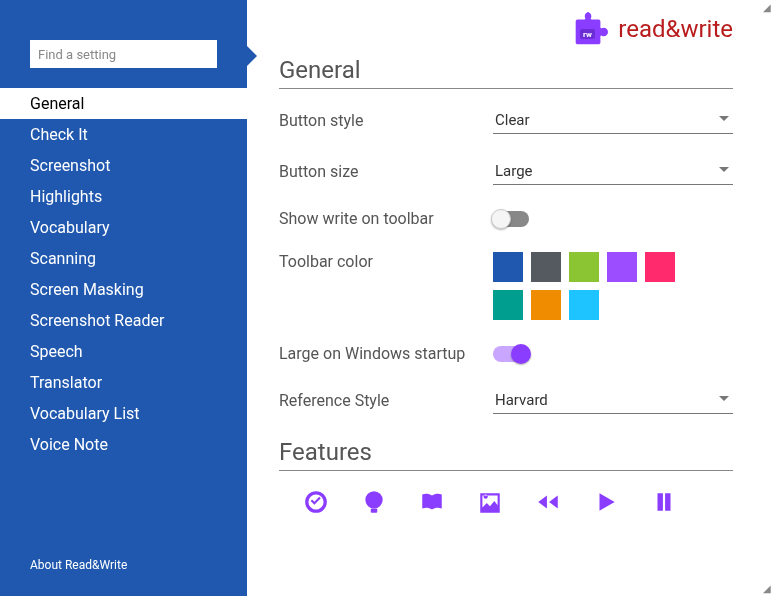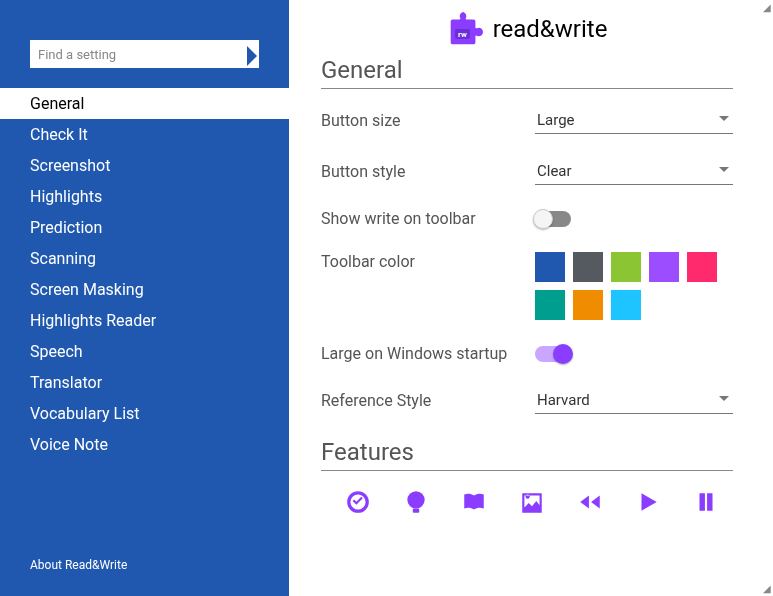--- a/index.html
+++ b/index.html
@@ -10,21 +10,21 @@
 }
 body {
   width: 773px;
   height: 596px;
   display: flex;
   background: #fff;
   overflow: hidden;
   position: relative;
 }
 .sidebar {
-  width: 289px;
+  width: 247px;
   background: #1f58ae;
   display: flex;
   flex-direction: column;
   position: relative;
 }
 .search-wrap {
   padding: 40px 30px 20px 30px;
   position: relative;
 }
 .search-input {
@@ -74,26 +74,26 @@
 }
 .main {
   flex: 1;
   padding: 12px 40px 0 32px;
   position: relative;
   overflow: hidden;
 }
 .brand {
   display: flex;
   align-items: center;
-  justify-content: center;
+  justify-content: flex-end;
   gap: 8px;
   margin-bottom: 10px;
 }
 .brand-text {
-  color: #000000;
+  color: #b91c1c;
   font-size: 24px;
   font-weight: 400;
 }
 .brand-icon {
   position: relative;
   width: 38px;
   height: 34px;
 }
 .section-title {
   font-size: 24px;
@@ -215,24 +215,24 @@
   <div class="search-wrap">
     <input class="search-input" type="text" placeholder="Find a setting" style="">
     <div class="search-arrow"></div>
   </div>
 
   <div class="nav">
     <div class="nav-item active">General</div>
     <div class="nav-item">Check It</div>
     <div class="nav-item">Screenshot</div>
     <div class="nav-item">Highlights</div>
-    <div class="nav-item">Prediction</div>
+    <div class="nav-item">Vocabulary</div>
     <div class="nav-item">Scanning</div>
     <div class="nav-item">Screen Masking</div>
-    <div class="nav-item">Highlights Reader</div>
+    <div class="nav-item">Screenshot Reader</div>
     <div class="nav-item">Speech</div>
     <div class="nav-item">Translator</div>
     <div class="nav-item">Vocabulary List</div>
     <div class="nav-item">Voice Note</div>
   </div>
 
   <div class="about">About Read&amp;Write</div>
 </div>
 
 <div class="main">
@@ -244,30 +244,30 @@
         <rect x="8" y="17" width="15" height="10" rx="2" fill="#6b2dd6"></rect>
         <text x="15.5" y="24.5" font-size="8" font-weight="bold" fill="#fff" text-anchor="middle">rw</text>
       </svg>
     </div>
     <span class="brand-text">read&amp;write</span>
   </div>
 
   <h2 class="section-title">General</h2>
 
   <div class="row">
+    <div class="row-label">Button style</div>
+    <div class="row-ctrl select-wrap">
+      <div class="select">Clear</div>
+    </div>
+  </div>
+
+  <div class="row">
     <div class="row-label">Button size</div>
     <div class="row-ctrl select-wrap">
       <div class="select">Large</div>
-    </div>
-  </div>
-
-  <div class="row">
-    <div class="row-label">Button style</div>
-    <div class="row-ctrl select-wrap">
-      <div class="select">Clear</div>
     </div>
   </div>
 
   <div class="row">
     <div class="row-label">Show write on toolbar</div>
     <div class="row-ctrl">
       <div class="toggle off">
         <div class="knob"></div>
       </div>
     </div>

